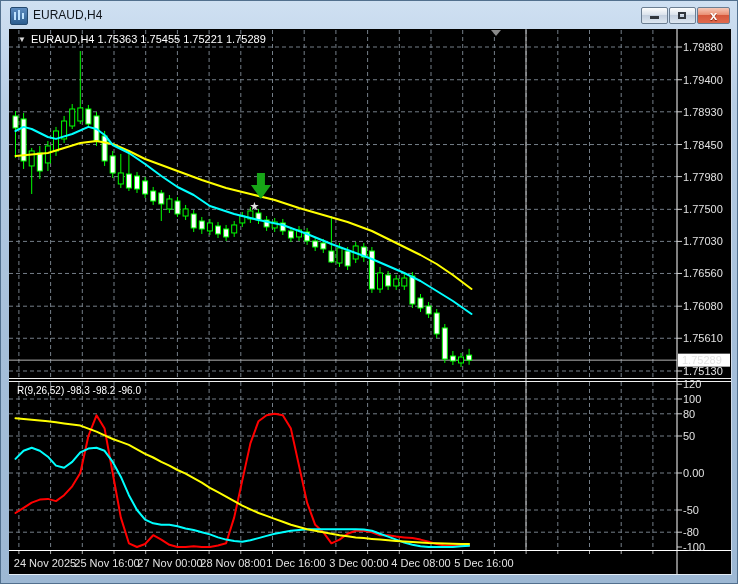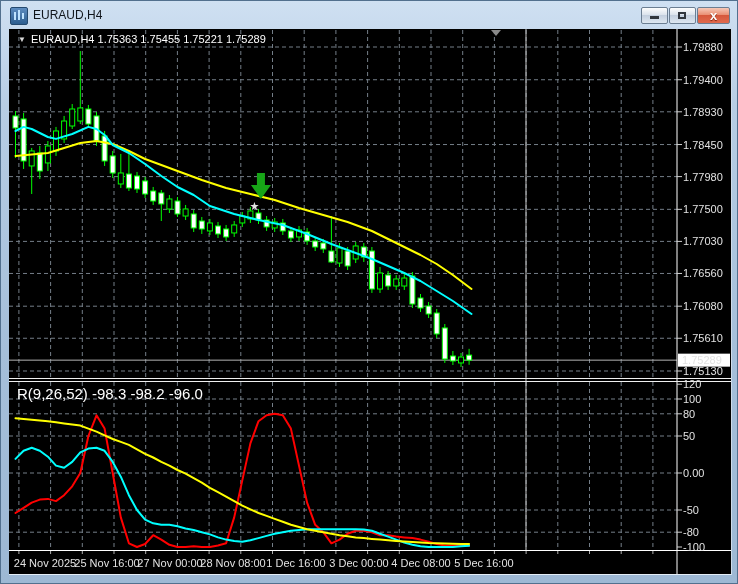--- a/index.html
+++ b/index.html
@@ -19,21 +19,21 @@
   .wbtn-close{background:linear-gradient(180deg,#f6c9b8,#ea9075 45%,#d65а3c 50%,#e06a4e);
     background:linear-gradient(180deg,#f6c9b8,#ea9075 45%,#d6583c 50%,#e06a4e);}
   .wbtn-close .x{position:absolute;left:0;top:0;width:100%;text-align:center;
     font-size:13px;font-weight:bold;color:#fff;line-height:15px;text-shadow:0 1px 1px #7a2412;}
   .client{position:absolute;left:8px;top:28px;width:722px;height:545px;background:#000;
     border-bottom:1px solid #e4edf6;border-right:1px solid #cfdcea;box-sizing:content-box;}
   #chart{position:absolute;left:8px;top:28px;}
   svg text{font-family:"Liberation Sans",sans-serif;font-size:11px;fill:#e2e2e2;}
   .hdr{position:absolute;left:17px;top:32px;font-size:11px;color:#fff;white-space:nowrap;text-align:center;}
   .hdr .tri{font-size:8px;color:#d9d9d9;margin-right:5px;vertical-align:1px;}
-  .indlabel{position:absolute;left:16px;top:384px;font-size:15px;color:#fff;white-space:nowrap;}
+  .indlabel{position:absolute;left:16px;top:384px;font-size:10px;color:#fff;white-space:nowrap;}
 </style>
 </head>
 <body>
 
 <div class="window">
 
   <div class="titlebar">
     <span class="win-icon">
       <i style="left:3px;top:4px;width:2px;height:8px;"></i>
       <i style="left:7px;top:2px;width:2px;height:10px;"></i>

